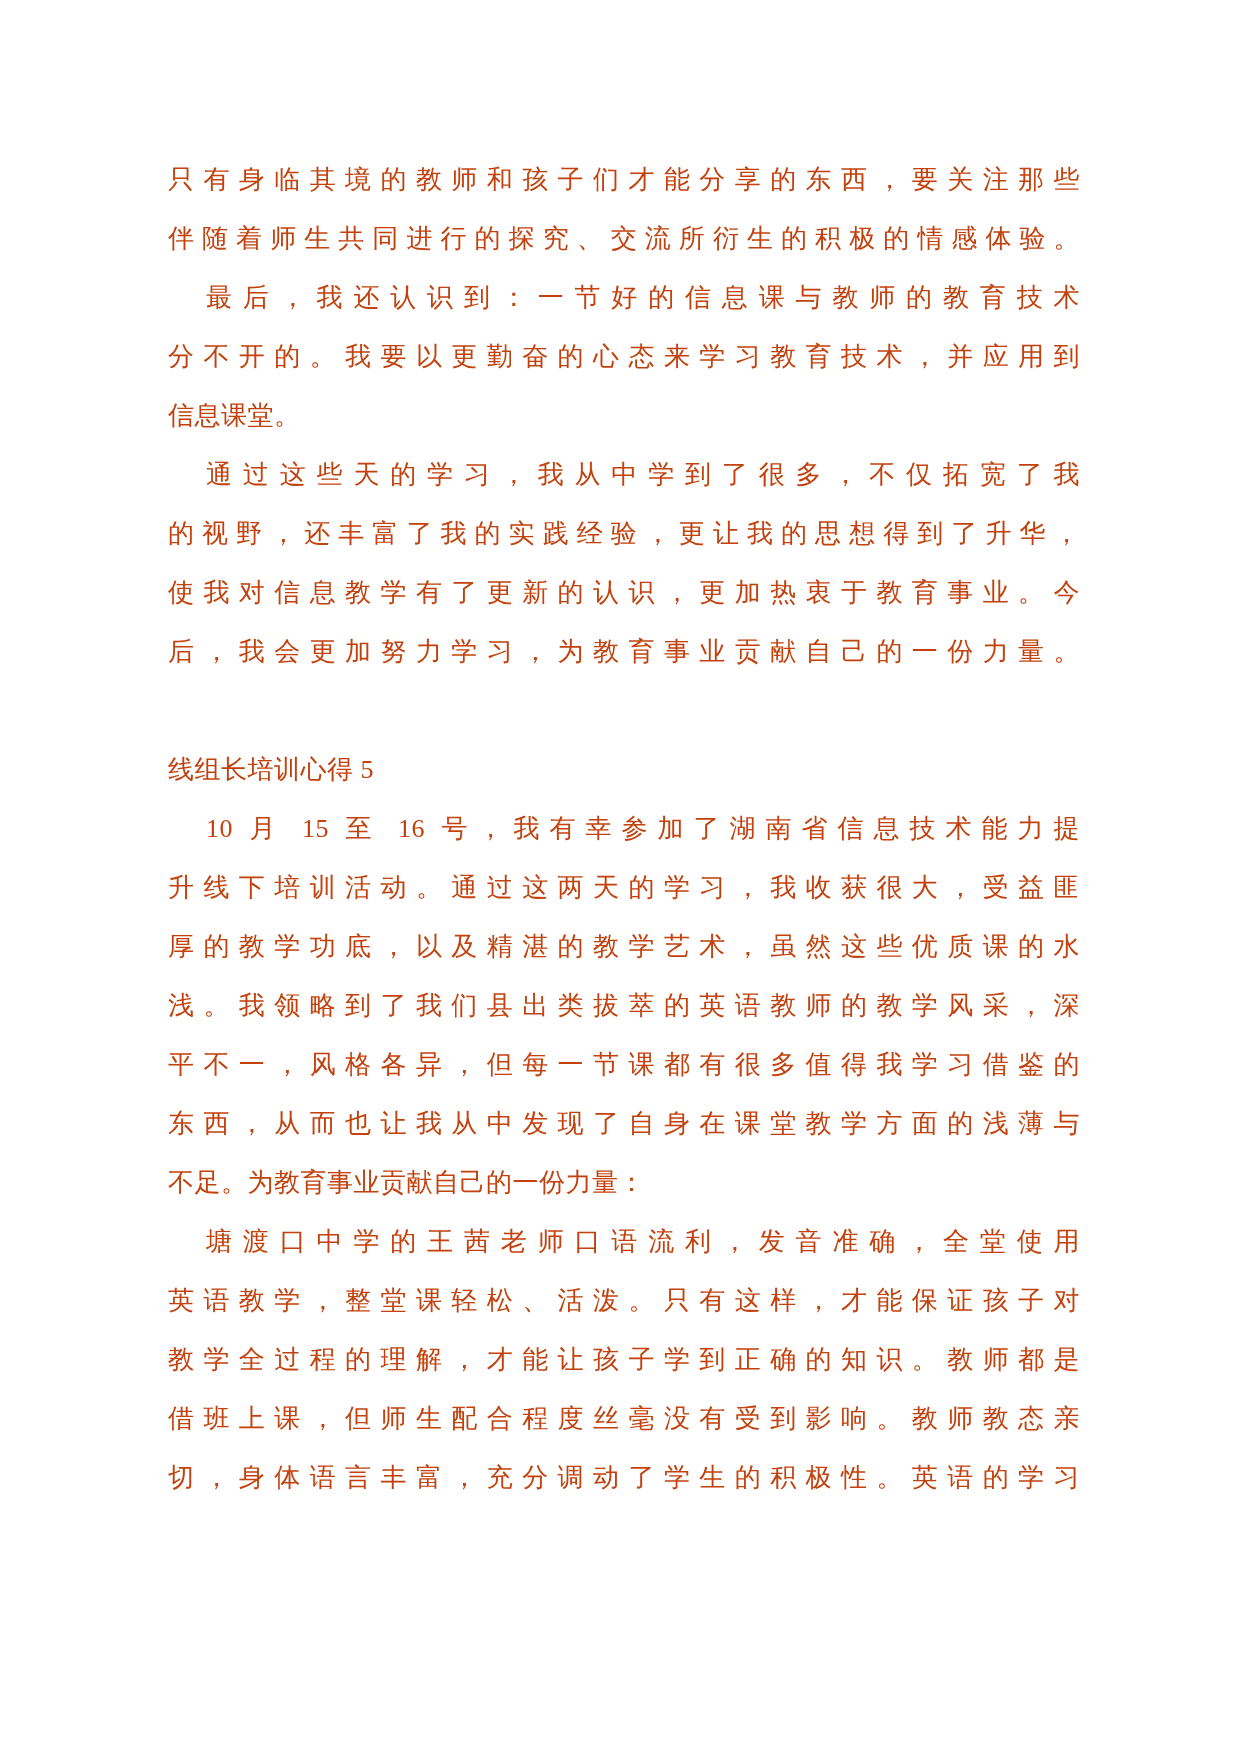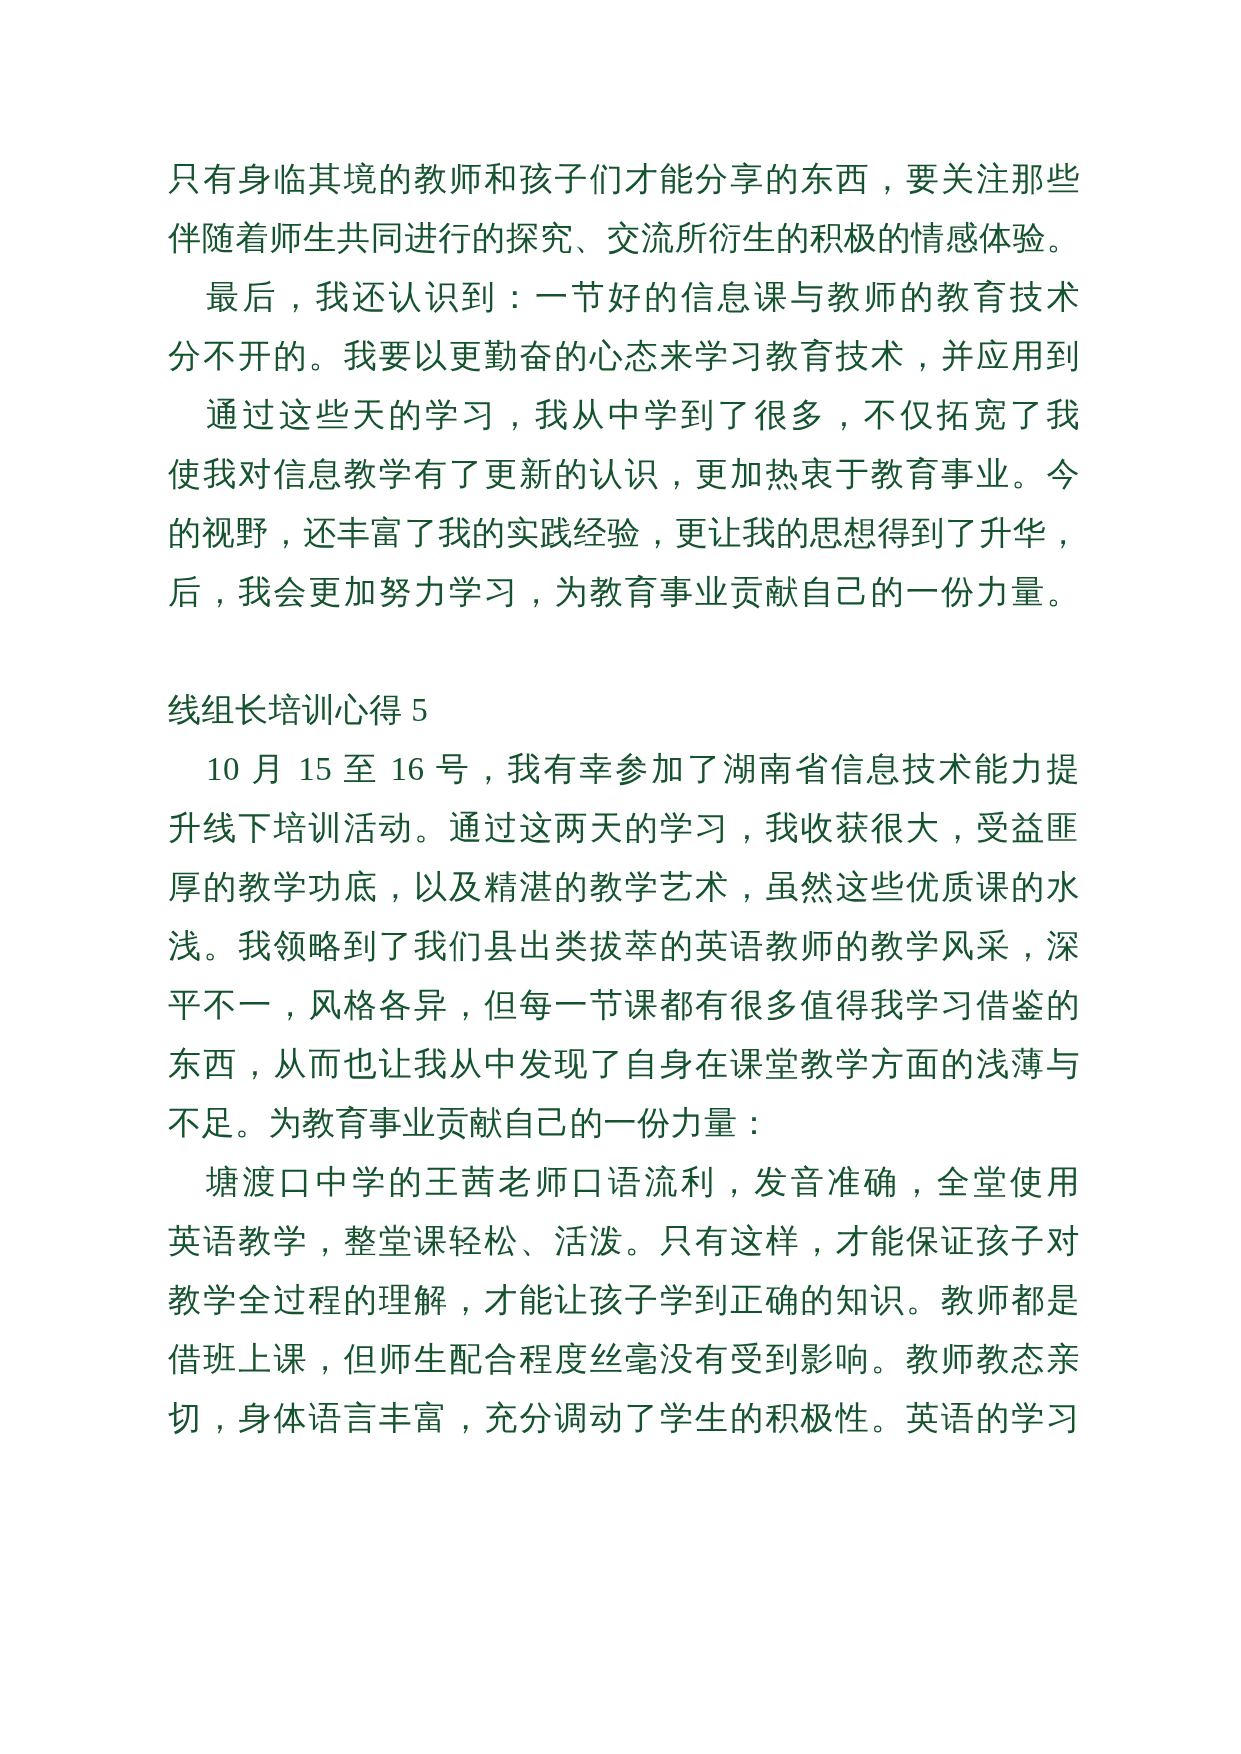--- a/index.html
+++ b/index.html
@@ -13,23 +13,23 @@
     height: 1754px;
     background: #ffffff;
     overflow: hidden;
     margin: 0 auto;
   }
   .textblock {
     position: absolute;
     left: 168px;
     top: 150px;
     width: 912px;
-    font-size: 33px;
+    font-size: 26px;
     line-height: 59px;
-    color: #14532d;
+    color: #c2410c;
     letter-spacing: 0.5px;
   }
   .ln {
     height: 59px;
     overflow: hidden;
   }
   
   .j {
     text-align: justify;
     text-align-last: justify;
@@ -45,23 +45,24 @@
 </head>
 <body>
 
 <div class="page">
   <div class="textblock">
 
     <div class="ln j">只有身临其境的教师和孩子们才能分享的东西，要关注那些</div>
     <div class="ln j">伴随着师生共同进行的探究、交流所衍生的积极的情感体验。</div>
     <div class="ln j indent">最后，我还认识到：一节好的信息课与教师的教育技术</div>
     <div class="ln j">分不开的。我要以更勤奋的心态来学习教育技术，并应用到</div>
+    <div class="ln left">信息课堂。</div>
     <div class="ln j indent">通过这些天的学习，我从中学到了很多，不仅拓宽了我</div>
+    <div class="ln j">的视野，还丰富了我的实践经验，更让我的思想得到了升华，</div>
     <div class="ln j">使我对信息教学有了更新的认识，更加热衷于教育事业。今</div>
-    <div class="ln j">的视野，还丰富了我的实践经验，更让我的思想得到了升华，</div>
     <div class="ln j">后，我会更加努力学习，为教育事业贡献自己的一份力量。</div>
 
     <div class="ln left heading">线组长培训心得 5</div>
 
     <div class="ln j indent">10 月 15 至 16 号，我有幸参加了湖南省信息技术能力提</div>
     <div class="ln j">升线下培训活动。通过这两天的学习，我收获很大，受益匪</div>
     <div class="ln j">厚的教学功底，以及精湛的教学艺术，虽然这些优质课的水</div>
     <div class="ln j">浅。我领略到了我们县出类拔萃的英语教师的教学风采，深</div>
     <div class="ln j">平不一，风格各异，但每一节课都有很多值得我学习借鉴的</div>
     <div class="ln j">东西，从而也让我从中发现了自身在课堂教学方面的浅薄与</div>

